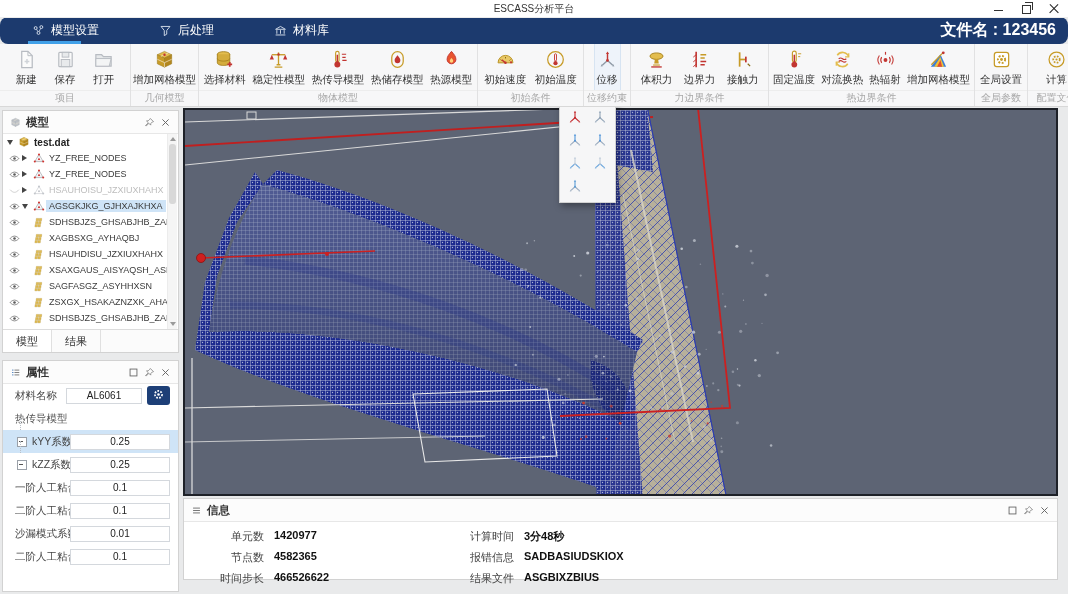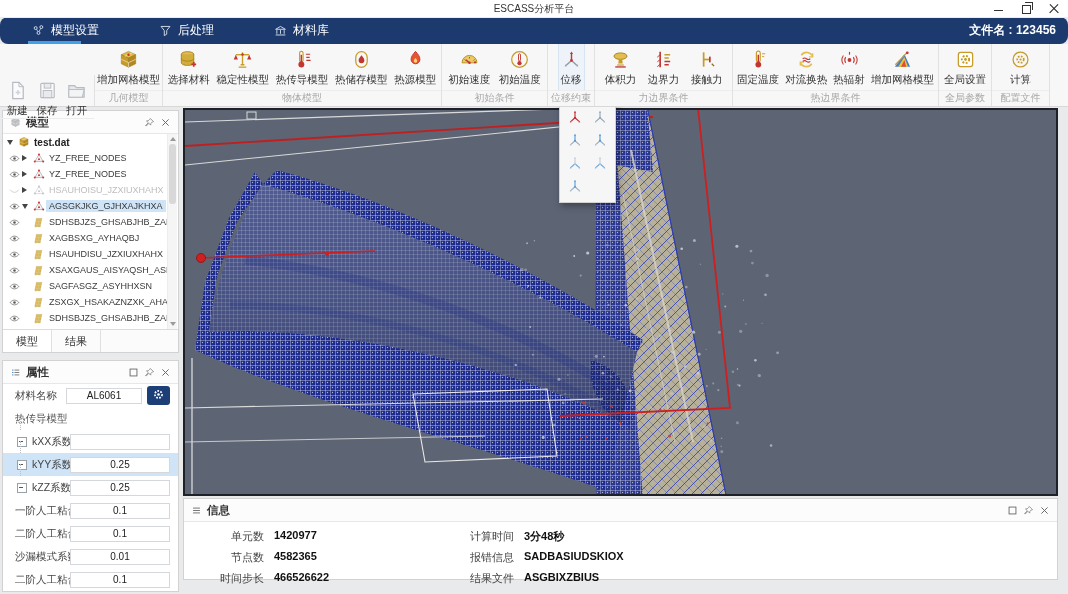--- a/index.html
+++ b/index.html
@@ -20,21 +20,21 @@
   .g-close{position:relative;width:10px;height:10px;}
   .g-close::before,.g-close::after{content:"";position:absolute;left:-1px;top:4.5px;width:12px;height:1.4px;background:#222;}
   .g-close::before{transform:rotate(45deg);}
   .g-close::after{transform:rotate(-45deg);}
   
   .menubar{position:absolute;top:17px;left:0;right:0;height:27px;background:#1c3a6e;display:flex;align-items:center;z-index:9;border-radius:8px;}
   .menu-tabs{display:flex;margin-left:26px;gap:48px;height:100%;}
   .menu-tab{display:flex;align-items:center;gap:6px;color:#fff;font-size:12px;position:relative;padding:0 6px;cursor:pointer;white-space:nowrap;}
   .menu-tab .ic svg{width:13px;height:13px;display:block;}
   .menu-tab.active::after{content:"";position:absolute;left:2px;right:24px;bottom:0;height:3px;background:#41a0e8;}
-  .filename{margin-left:auto;margin-right:12px;color:#fff;font-size:12px;font-weight:bold;white-space:nowrap;}
+  .filename{margin-left:auto;margin-right:12px;color:#fff;font-size:16px;font-weight:bold;white-space:nowrap;}
   
   .toolbar{position:absolute;top:44px;left:0;right:0;height:62px;background:#f7f7f8;border-bottom:1px solid #d8d8d8;display:flex;z-index:8;}
   .tb-group{display:flex;flex-direction:column;border-right:1px solid #e1e1e2;box-sizing:border-box;flex:0 0 auto;}
   .tb-row{flex:1;display:flex;align-items:stretch;justify-content:space-evenly;}
   .tb-btn{display:flex;flex-direction:column;align-items:center;justify-content:flex-start;padding:5px 2px 0 2px;gap:3px;background:none;border:none;cursor:pointer;min-width:0;}
   .tb-btn .ic svg{width:21px;height:21px;display:block;}
   .tb-lbl{font-size:10.5px;color:#333;white-space:nowrap;}
   .tb-btn.active{background:#eef3fa;outline:1px solid #d7e4f2;}
   .tb-group-label{height:15px;line-height:14px;text-align:center;font-size:10px;color:#a8a8a8;border-top:1px solid #ededed;white-space:nowrap;overflow:hidden;}
   
@@ -146,21 +146,21 @@
             <path d="M3.5 7.5v4.5M8 7.5v4.5M12.5 7.5v4.5M2 13.5h12" stroke="#cfd8e6" stroke-width="1.2"></path>
           </svg>
         </span>
         <span>材料库</span>
       </div>
     </div>
   <div class="filename">文件名 : 123456</div>
 </div>
 
 <div class="toolbar" id="toolbar">
-    <div class="tb-group" style="width: 95px; margin-top: 31px;">
+    <div class="tb-group" style="width: 131px;">
       <div class="tb-row">
         <button class="tb-btn">
           <span class="ic">
             <svg viewBox="0 0 22 22">
               <path d="M6 2.5h6.5L17 7v12.5H6z" fill="#fbfbfb" stroke="#b8bcc2" stroke-width="1.3"></path>
               <path d="M12.5 2.5V7H17" fill="none" stroke="#b8bcc2"></path>
               <path d="M11.5 10.5v5M9 13h5" stroke="#cfd3d8" stroke-width="1.6"></path>
             </svg>
           </span>
           <span class="tb-lbl">新建</span>
@@ -1034,26 +1034,20 @@
           <span class="ic"><svg viewBox="0 0 20 20">
               <circle cx="10" cy="10" r="5.5" fill="none" stroke="#fff" stroke-width="2.6" stroke-dasharray="2.7 2"></circle>
               <circle cx="10" cy="10" r="2" fill="#fff"></circle>
             </svg></span>
         </span>
     </div>
     <div class="prow section">
       <span class="plabel">热传导模型</span>
     </div>
     <div id="prop-rows">
-        <div class="prow tree-row-p">
-          <span class="tline"></span>
-          <span class="tbox"></span>
-          <span class="plabel">kXX系数</span>
-     <input class="pinput" value="" readonly="" style="">
-        </div>
         <div class="prow tree-row-p selected">
           <span class="tline"></span>
           <span class="tbox"></span>
           <span class="plabel">kYY系数</span>
      <input class="pinput" value="0.25" readonly="" style="">
         </div>
         <div class="prow tree-row-p">
           <span class="tline"></span>
           <span class="tbox"></span>
           <span class="plabel">kZZ系数</span>

